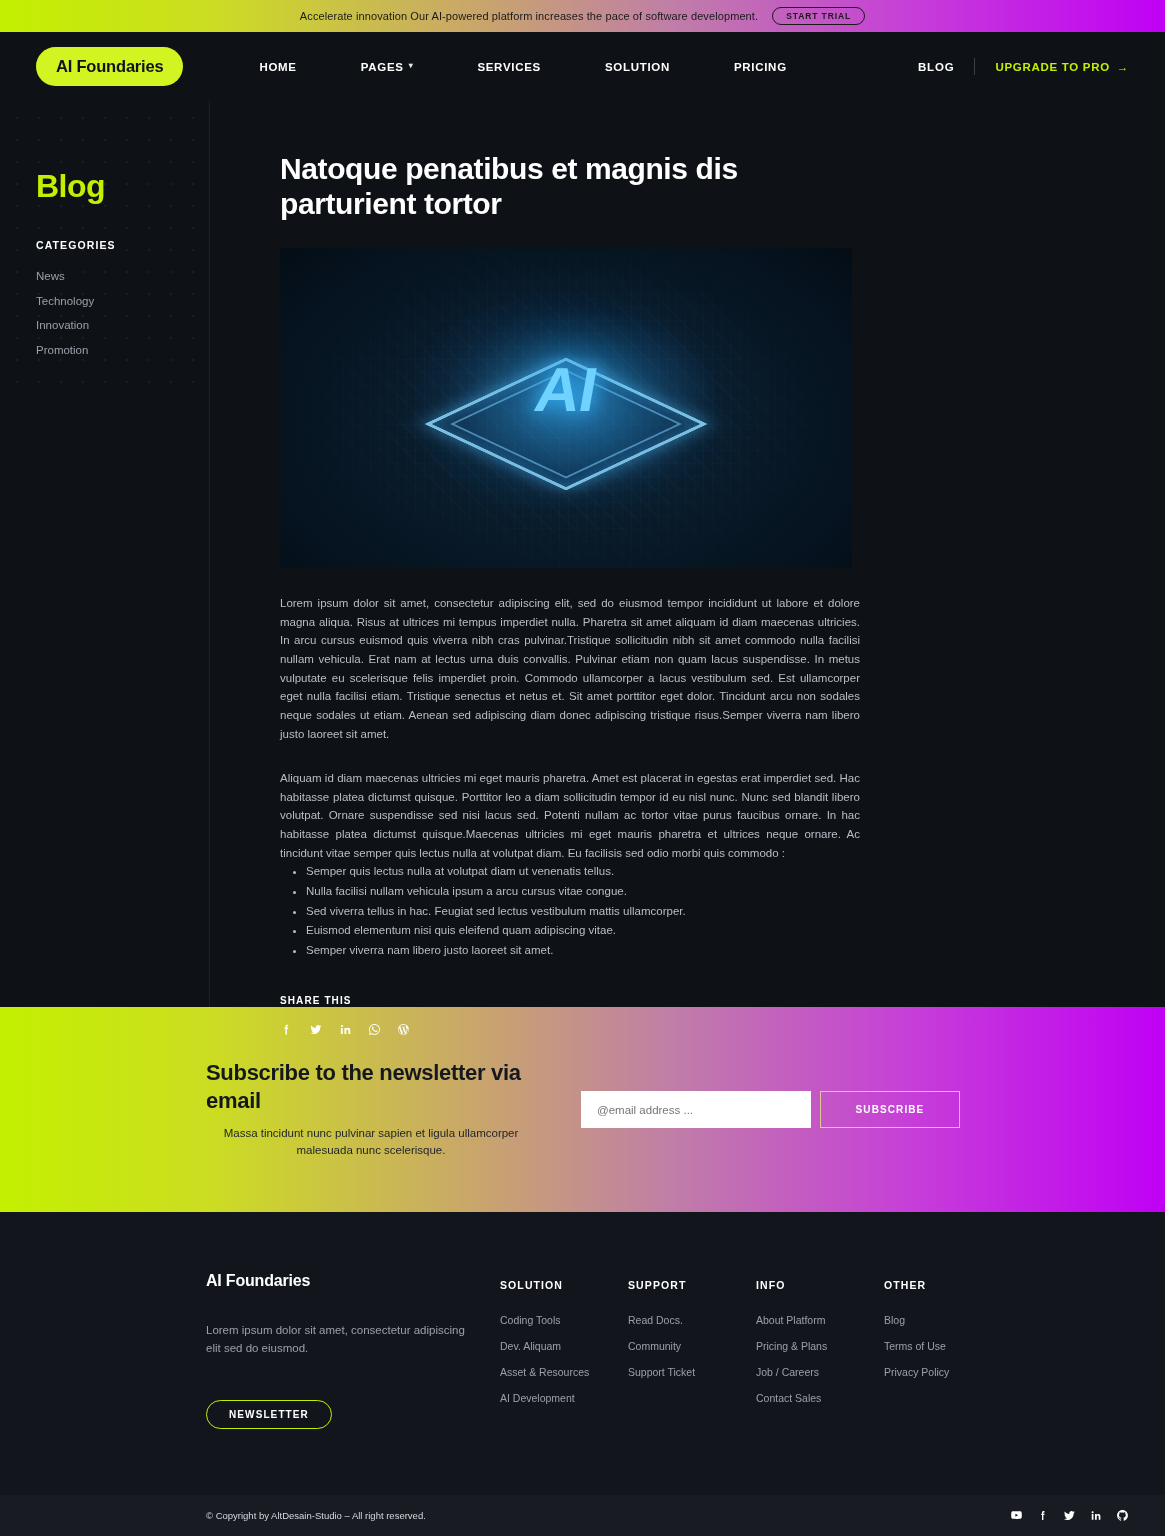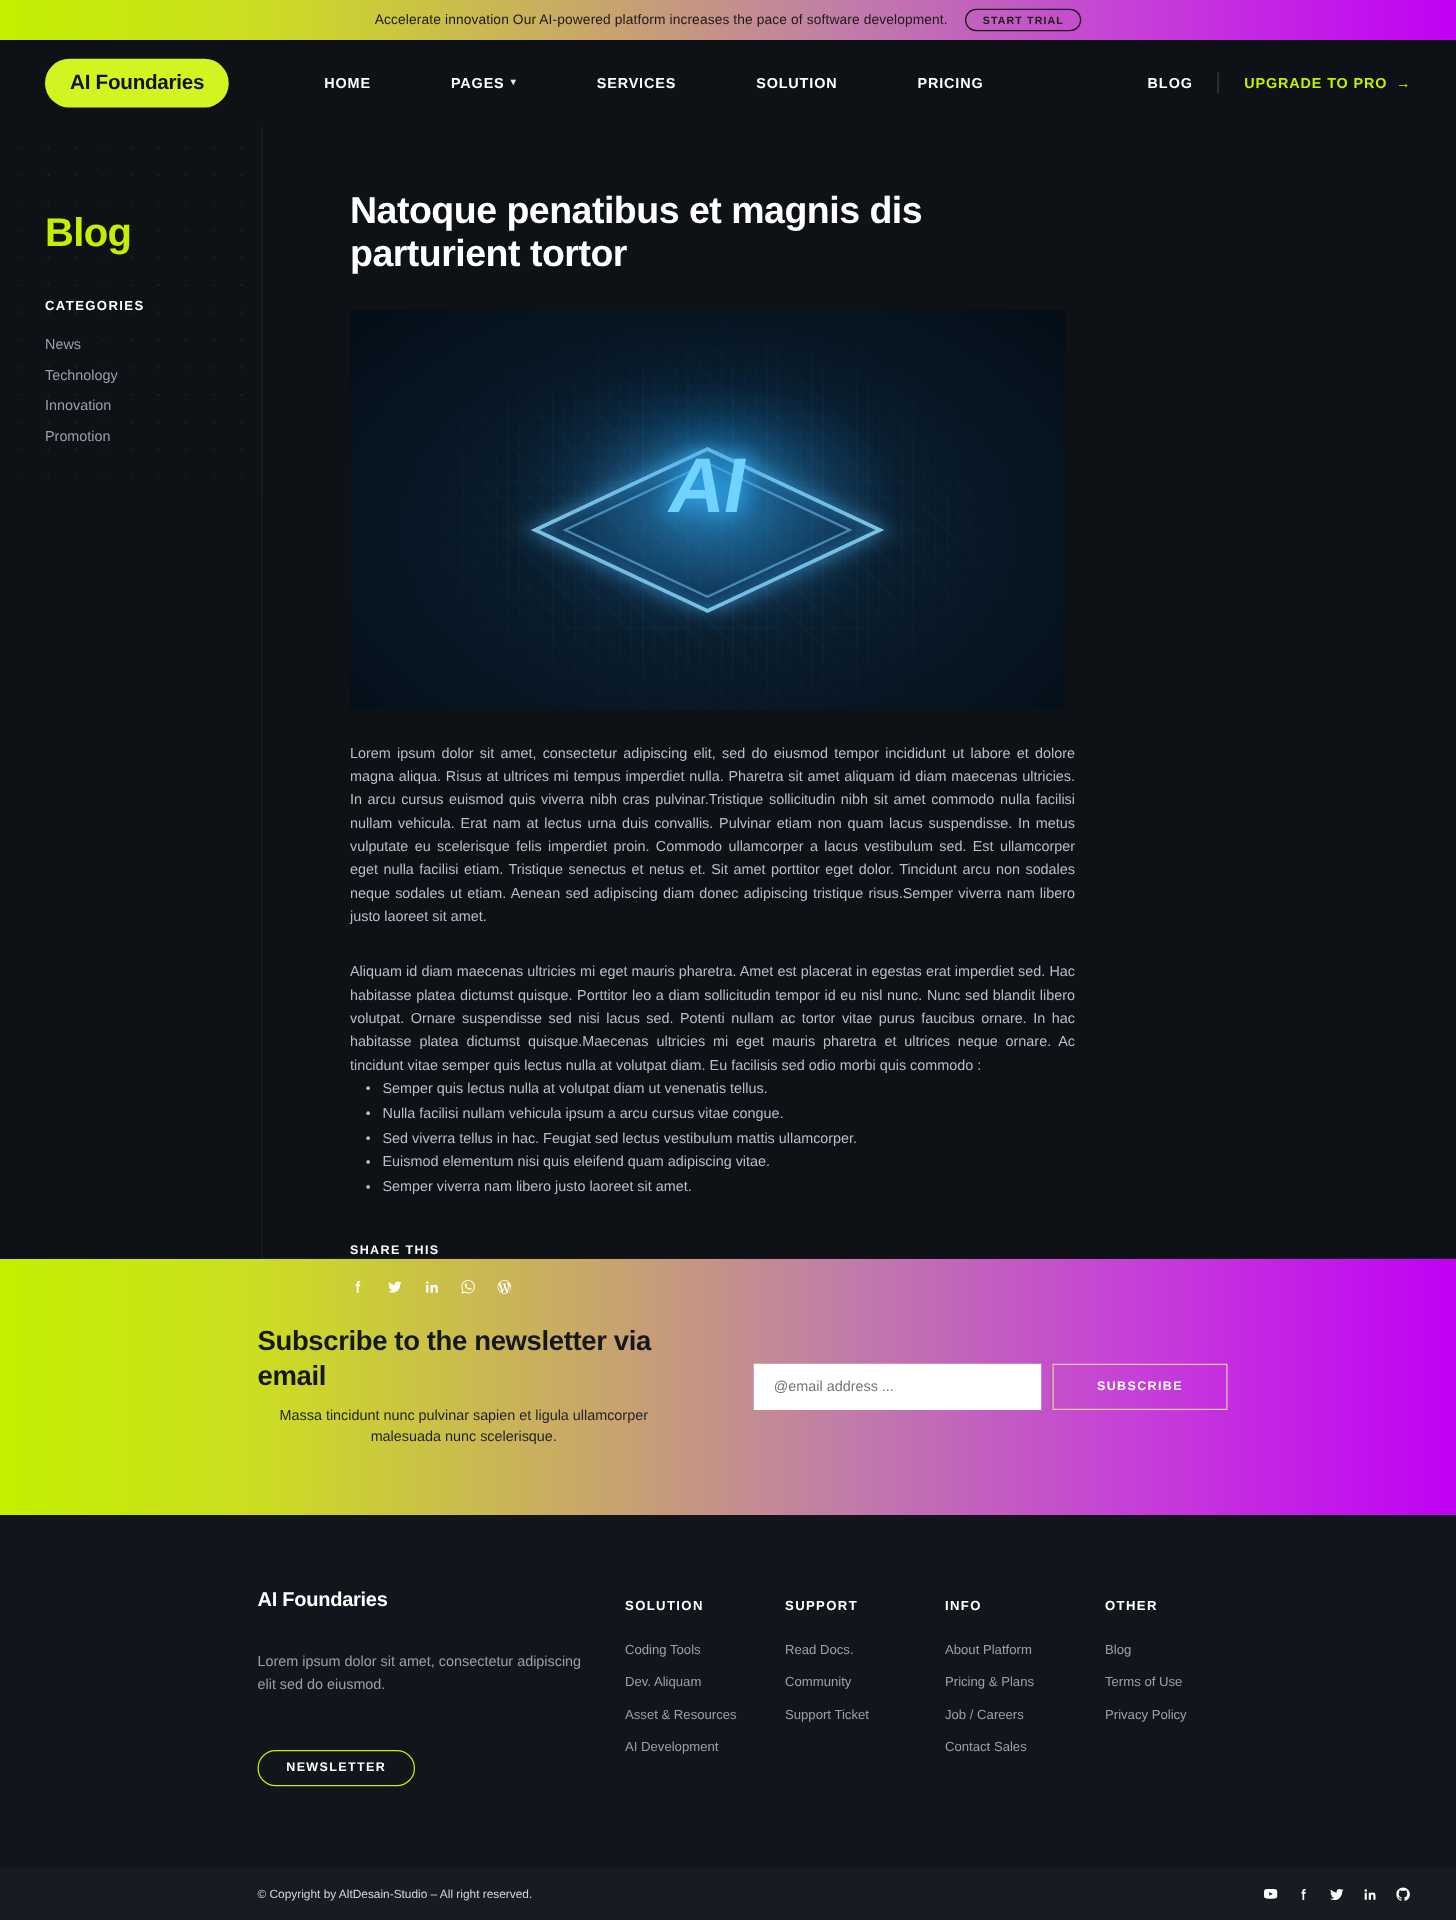--- a/index.html
+++ b/index.html
@@ -165,21 +165,21 @@
     display:flex; align-items:center; padding:0 36px 0 206px;
   }
   .nl-left { width:330px; }
   .nl-title {
     font-size:22px; line-height:1.24; font-weight:700;
     color:#15181d; letter-spacing:-.3px;
   }
   .nl-sub {
     margin-top:11px; font-size:11.5px; line-height:1.5; color:#1e2228;text-align:center;
   }
-  .nl-right { display:flex; align-items:center; gap:9px; margin-left:67px; }
+  .nl-right { display:flex; align-items:center; gap:9px; margin-left:45px; }
   .nl-input {
     width:230px; height:37px; background:#ffffff; border:none;
     padding:0 16px; font-size:11.5px; color:#7b7b7b;
     font-family:"Liberation Sans", sans-serif; outline:none;
   }
   .nl-btn {
     width:140px; height:37px; background:transparent;
     border:1px solid #e5c898; color:#ffffff;
     font-size:10px; font-weight:700; letter-spacing:1.1px;
     cursor:pointer; font-family:"Liberation Sans", sans-serif;

